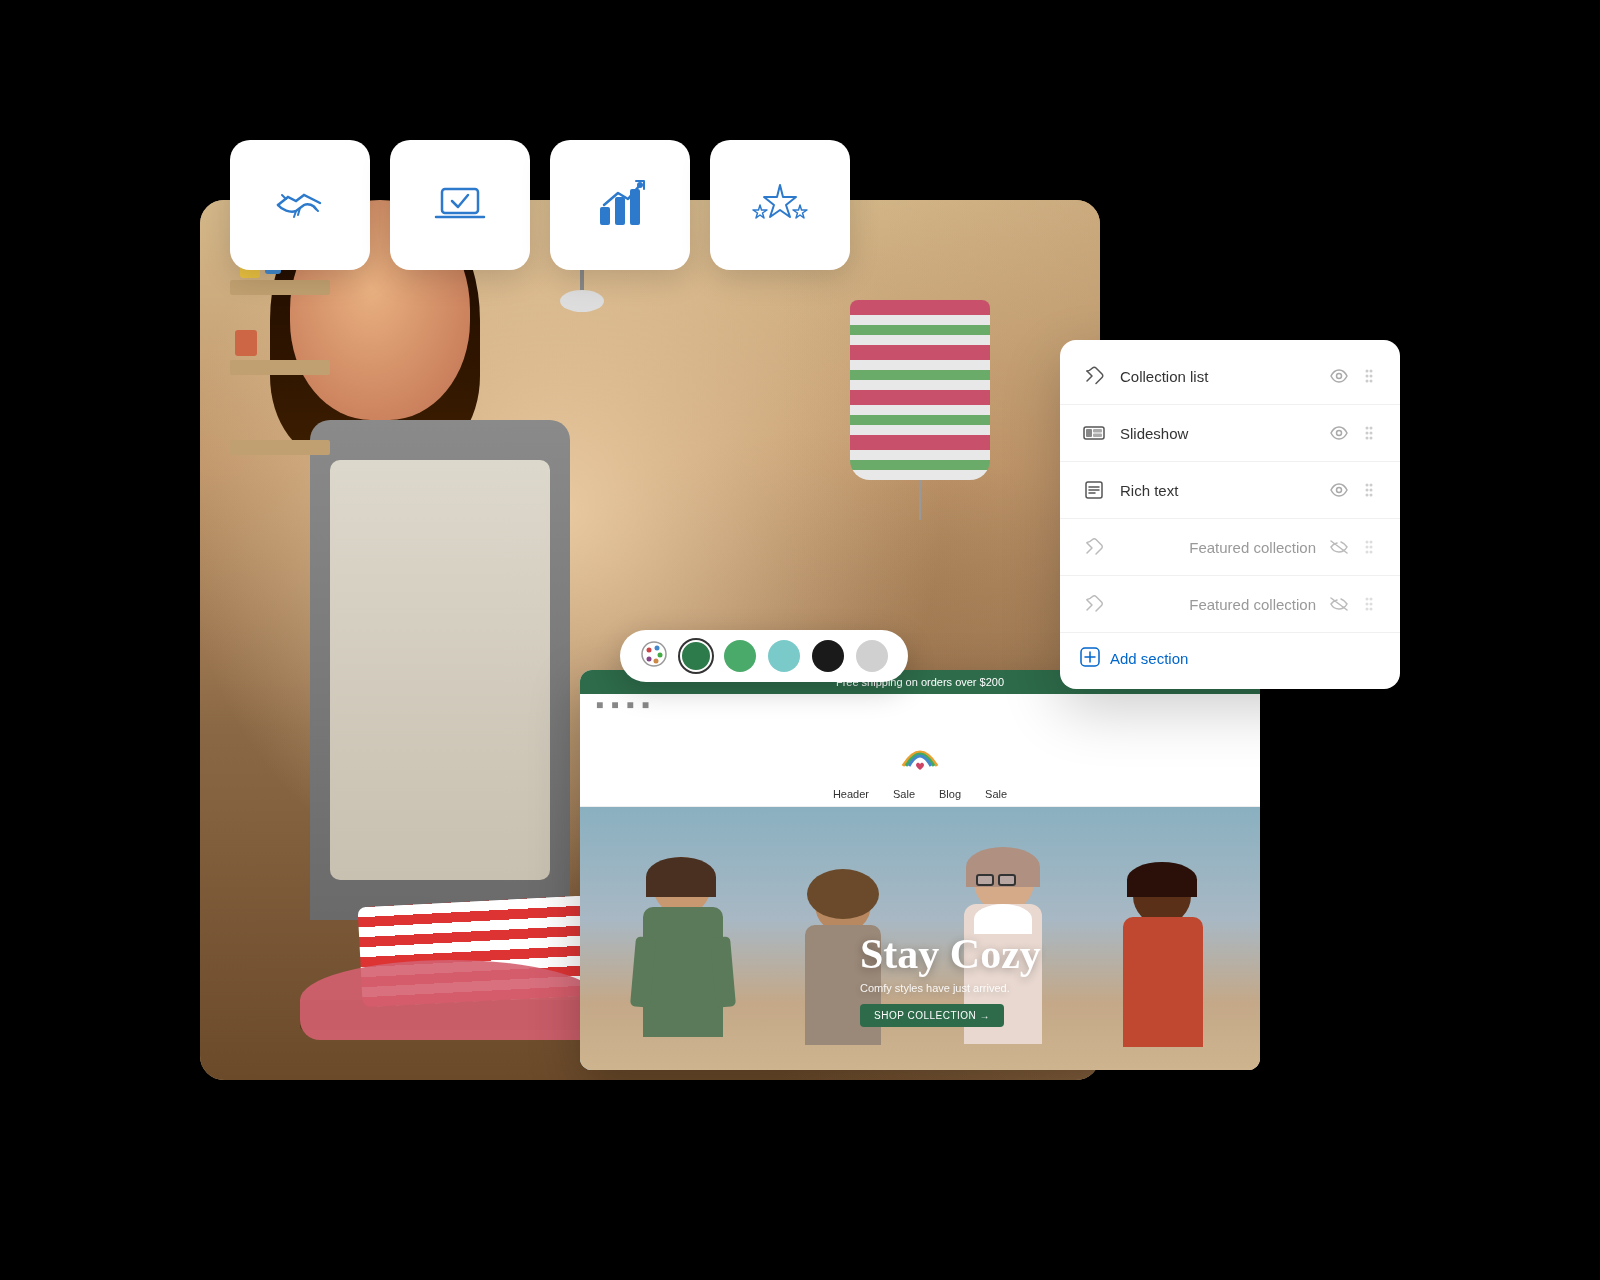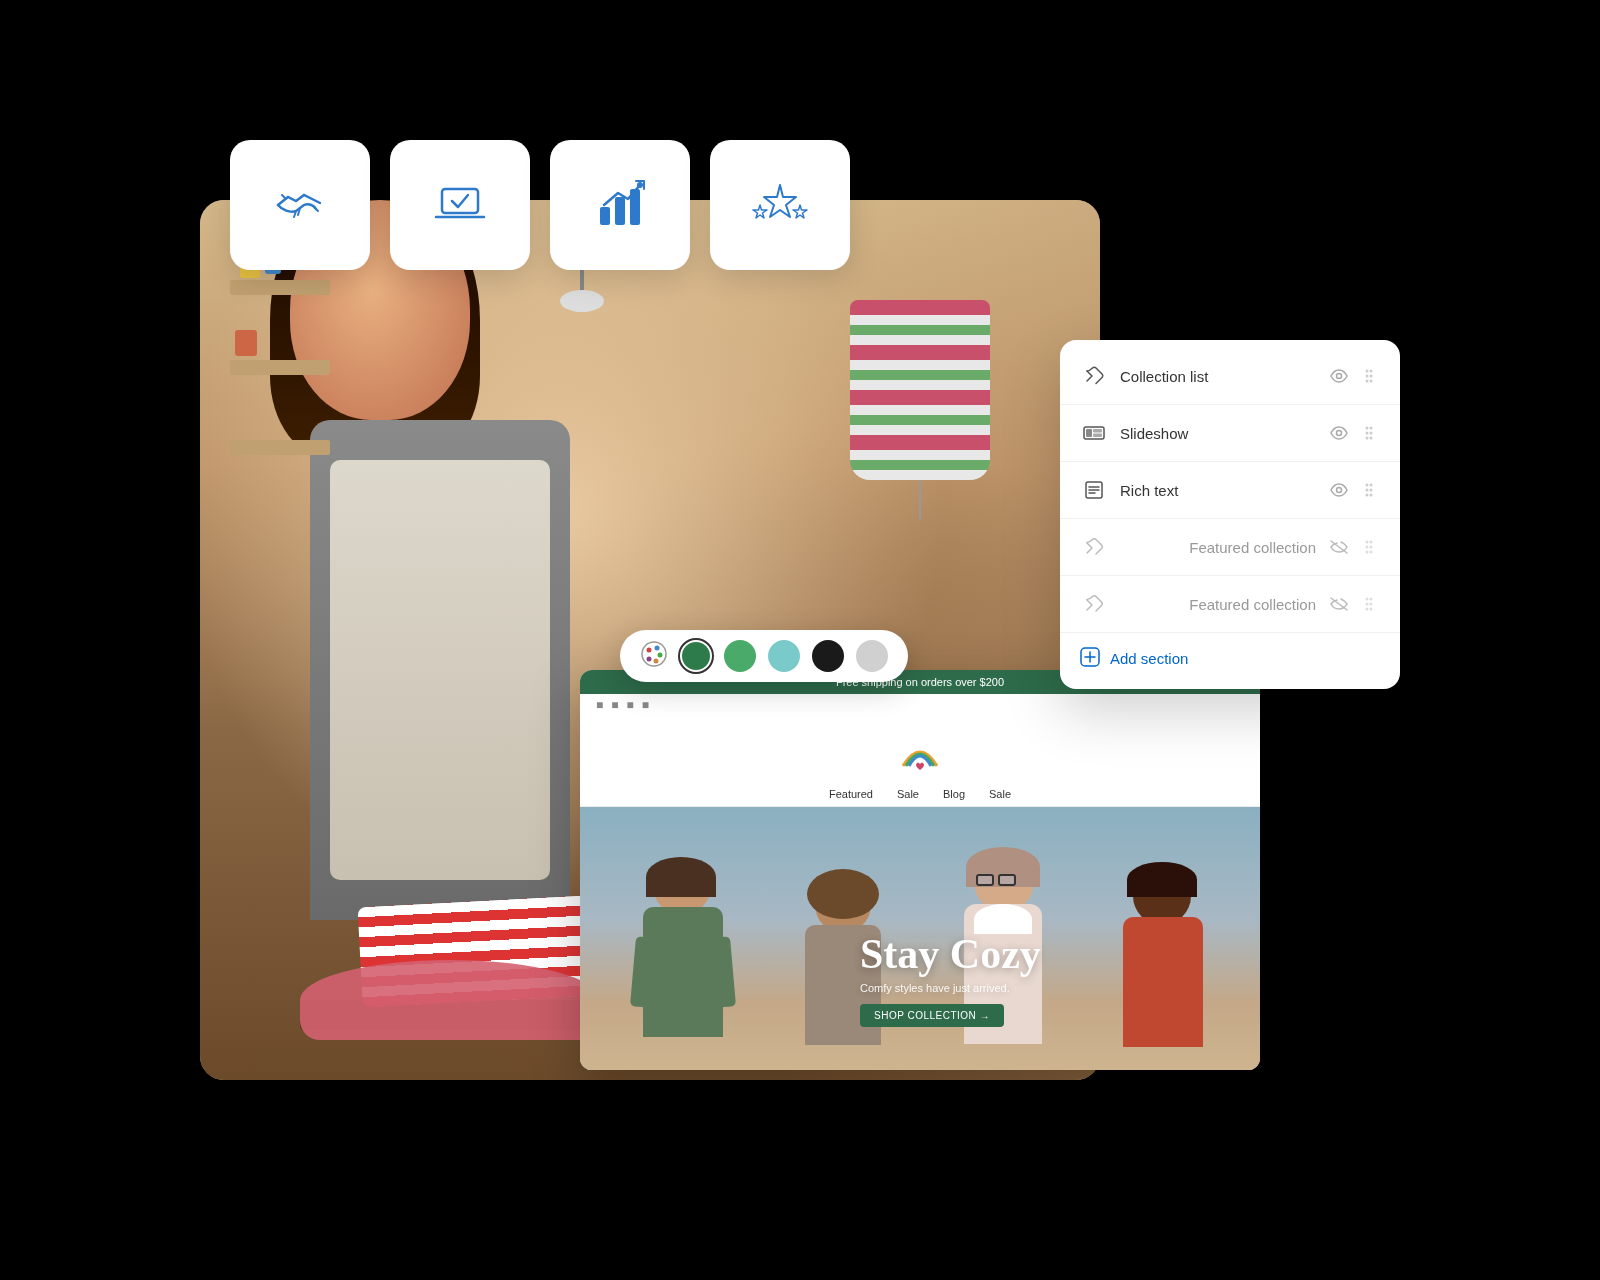--- a/index.html
+++ b/index.html
@@ -634,21 +634,21 @@
 
         <path d="M8 38 Q25 10 42 38" stroke="#e8a030" stroke-width="3" fill="none"></path>
         <path d="M11 38 Q25 14 39 38" stroke="#40aa60" stroke-width="3" fill="none"></path>
         <path d="M14 38 Q25 18 36 38" stroke="#4488cc" stroke-width="3" fill="none"></path>
 
         <path d="M25 42 C25 42 21 39 21 37 C21 35.5 22.5 34 24 35 L25 36 L26 35 C27.5 34 29 35.5 29 37 C29 39 25 42 25 42Z" fill="#cc4466"></path>
       </svg>
     </div>
 
     <div class="store-nav">
-      <span>Featured</span>
+      <span>Header</span>
       <span>Sale</span>
       <span>Blog</span>
       <span>Sale</span>
     </div>
 
     <div class="store-hero">
 
       <div style="position:absolute; inset:0; background:linear-gradient(180deg, #8ab0c0 0%, #a8b8c4 40%, #c4a888 70%, #d0b890 100%);"></div>
 
       <div class="kids-group">

